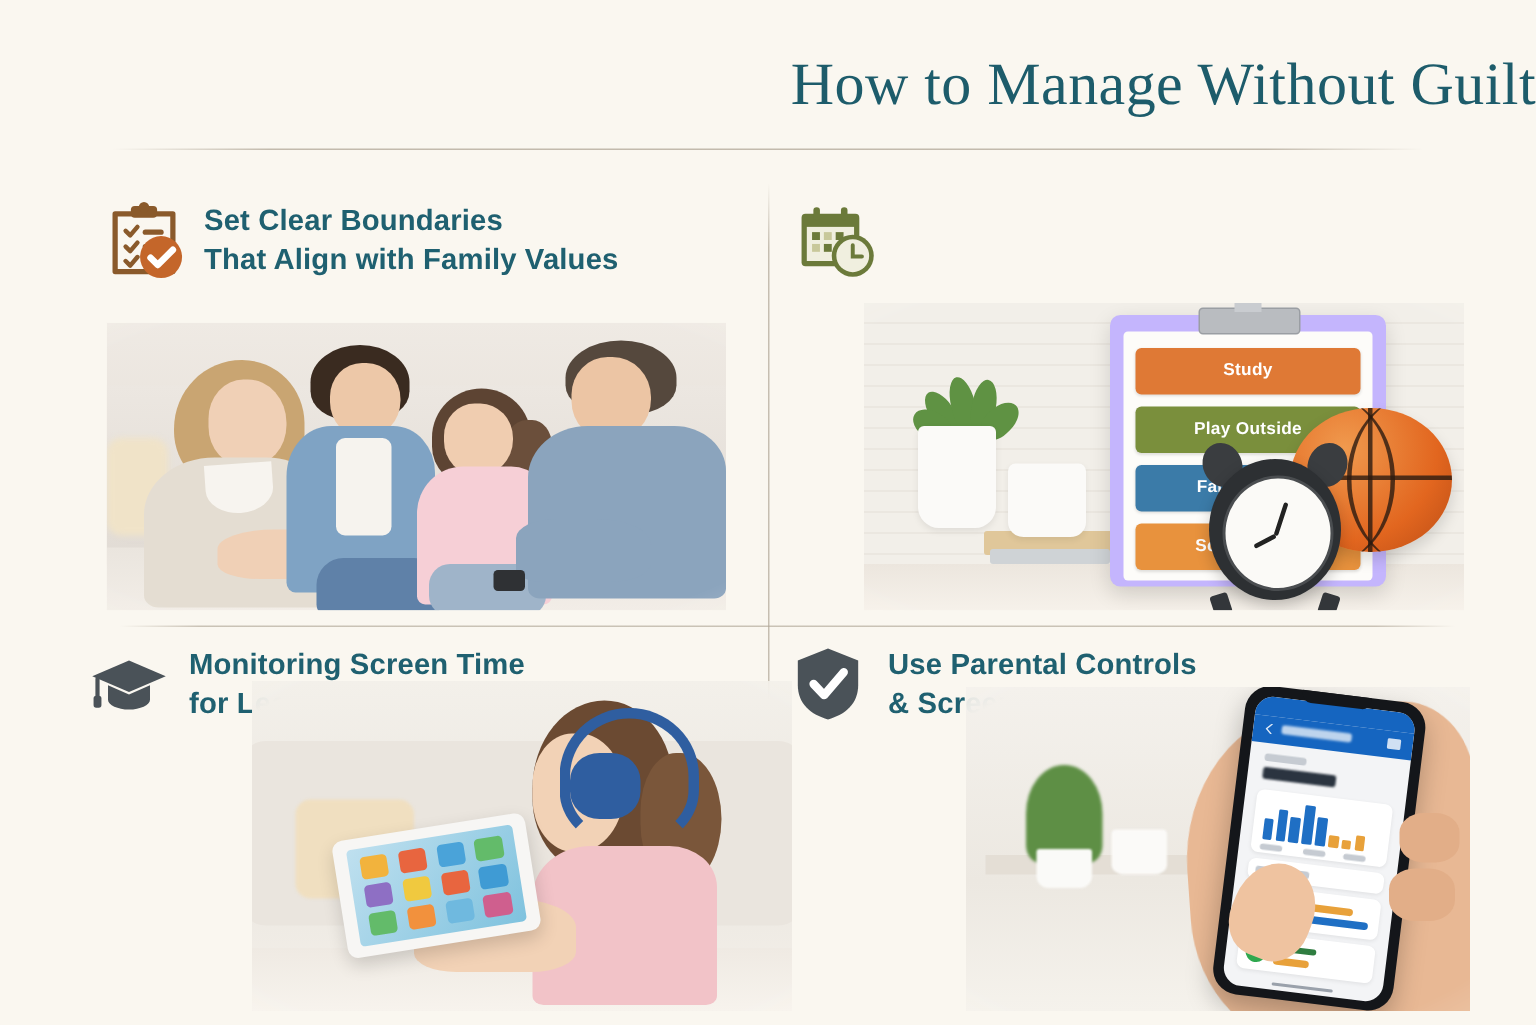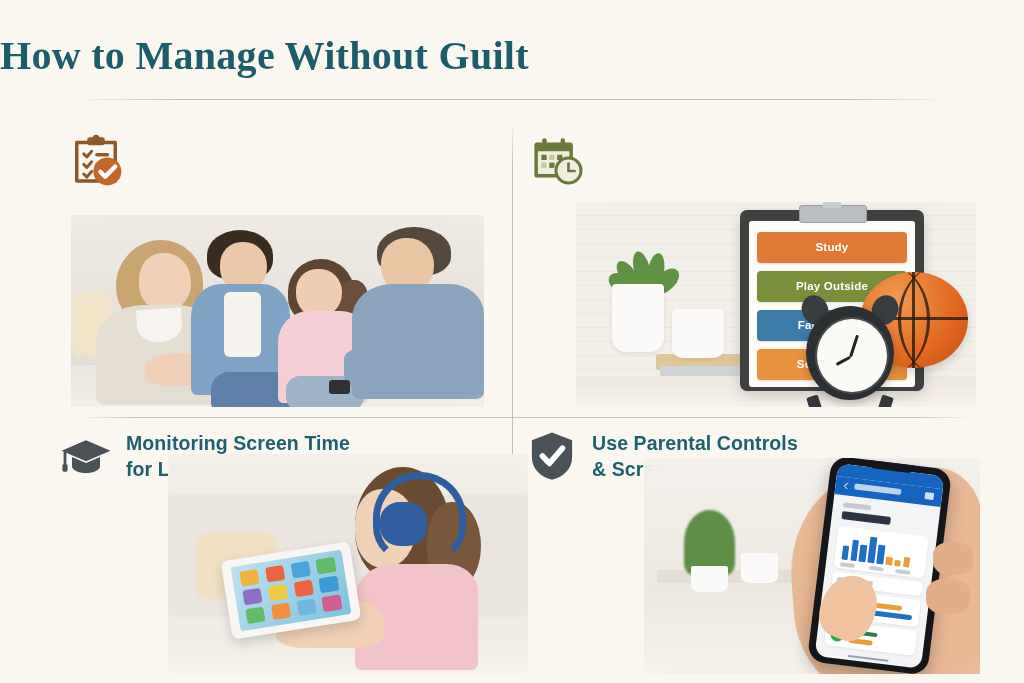--- a/index.html
+++ b/index.html
@@ -6,23 +6,23 @@
   body{
     width:1024px;height:683px;overflow:hidden;
     background:#faf7f0;
     font-family:"Liberation Sans", sans-serif;
     position:relative;
   }
   .page{position:absolute;inset:0;background:#faf7f0;}
 
   
   .title{
-    position:absolute;left:0;top:32px;width:1024px;text-align:left;
+    position:absolute;left:0;top:32px;width:1024px;text-align:right;
     font-family:"Liberation Serif", serif;
-    font-size:40px;font-weight:700;letter-spacing:.3px;
+    font-size:40px;font-weight:400;letter-spacing:.3px;
     color:#1d5c6b;
   }
   .title-rule{
     position:absolute;left:75px;top:99px;width:874px;height:1px;
     background:linear-gradient(to right,rgba(190,180,165,0),rgba(176,166,150,.75) 12%,rgba(176,166,150,.75) 88%,rgba(190,180,165,0));
   }
 
   
   .v-rule{
     position:absolute;left:512px;top:122px;width:1px;height:540px;
@@ -105,21 +105,21 @@
      repeating-linear-gradient(to bottom,#f2efe9 0 13px,#ebe7e0 13px 14px);}
   .desk2{position:absolute;left:0;bottom:0;width:100%;height:15%;
      background:linear-gradient(to bottom,#ece6de,#f6f1ea);}
   .pot{position:absolute;left:9%;top:40%;width:13%;height:33%;background:#fbfaf8;border-radius:4px 4px 14px 14px;box-shadow:0 2px 5px rgba(0,0,0,.08);}
   .leaf{position:absolute;background:#5f9243;border-radius:50% 50% 40% 40%;}
   .mug{position:absolute;left:24%;top:52%;width:13%;height:24%;background:#fbfaf8;border-radius:5px 5px 20% 20%;box-shadow:0 2px 4px rgba(0,0,0,.07);}
   .books{position:absolute;left:20%;top:74%;width:22%;height:8%;background:#e0c79a;border-radius:2px;}
   .books2{position:absolute;left:21%;top:80%;width:20%;height:5%;background:#cfd3d6;border-radius:2px;}
 
   .clipboard{position:absolute;left:41%;top:4%;width:46%;height:88%;
-     background:#404040;border-radius:7px;box-shadow:0 5px 14px rgba(0,0,0,.14);}
+     background:#c4b5fd;border-radius:7px;box-shadow:0 5px 14px rgba(0,0,0,.14);}
   .clip-paper{position:absolute;left:5%;top:6%;width:90%;height:92%;background:#fdfcf9;border-radius:3px;}
   .clip-metal{position:absolute;left:32%;top:-3%;width:36%;height:9%;background:#b9bcc0;border-radius:3px;border:1px solid #9a9ea3;}
   .clip-knob{position:absolute;left:45%;top:-6%;width:10%;height:5%;background:#c9ccd0;border-radius:3px 3px 0 0;}
   .sched{position:absolute;left:9%;top:12%;width:82%;height:82%;display:flex;flex-direction:column;justify-content:space-between;}
   .srow{height:21%;border-radius:4px;display:flex;align-items:center;justify-content:center;
      font-family:"Liberation Sans", sans-serif;font-weight:700;color:#fff;font-size:11.5px;letter-spacing:.2px;
      box-shadow:0 1px 2px rgba(0,0,0,.12);}
 
   .ball{position:absolute;right:2%;top:34%;width:27%;height:47%;border-radius:50%;
      background:radial-gradient(circle at 34% 28%,#f09a4e,#e2661f 62%,#b94c15);box-shadow:0 5px 10px rgba(0,0,0,.14);overflow:hidden;}
@@ -212,20 +212,24 @@
           <rect x="22" y="6" width="20" height="9" rx="3" fill="#8a5a2b"></rect>
           <circle cx="32" cy="7" r="4" fill="#8a5a2b"></circle>
           <path d="M18 25l3.5 3.5L27 22" fill="none" stroke="#8a5a2b" stroke-width="3.4" stroke-linecap="round" stroke-linejoin="round"></path>
           <path d="M18 37l3.5 3.5L27 34" fill="none" stroke="#8a5a2b" stroke-width="3.4" stroke-linecap="round" stroke-linejoin="round"></path>
           <path d="M18 48l3.5 3.5L27 45" fill="none" stroke="#8a5a2b" stroke-width="3.4" stroke-linecap="round" stroke-linejoin="round"></path>
           <rect x="31" y="24" width="16" height="4" rx="2" fill="#8a5a2b"></rect>
           <rect x="31" y="35" width="16" height="4" rx="2" fill="#8a5a2b"></rect>
           <circle cx="45" cy="45" r="16" fill="#c4662a"></circle>
           <path d="M37 45.5l5.5 5.5L54 39.5" fill="none" stroke="#fff" stroke-width="5" stroke-linecap="round" stroke-linejoin="round"></path>
         </svg>
+      </div>
+      <div class="qtext">
+        <span>Set Clear Boundaries</span>
+        <span class="l2">That Align with Family Values</span>
       </div>
     </div>
 
     <div class="photo" id="p1">
       <div class="fade">
         <div class="room1"></div>
         <div class="couch1"></div>
         <div class="pillowY"></div>
         <div class="seat1"></div>
 

